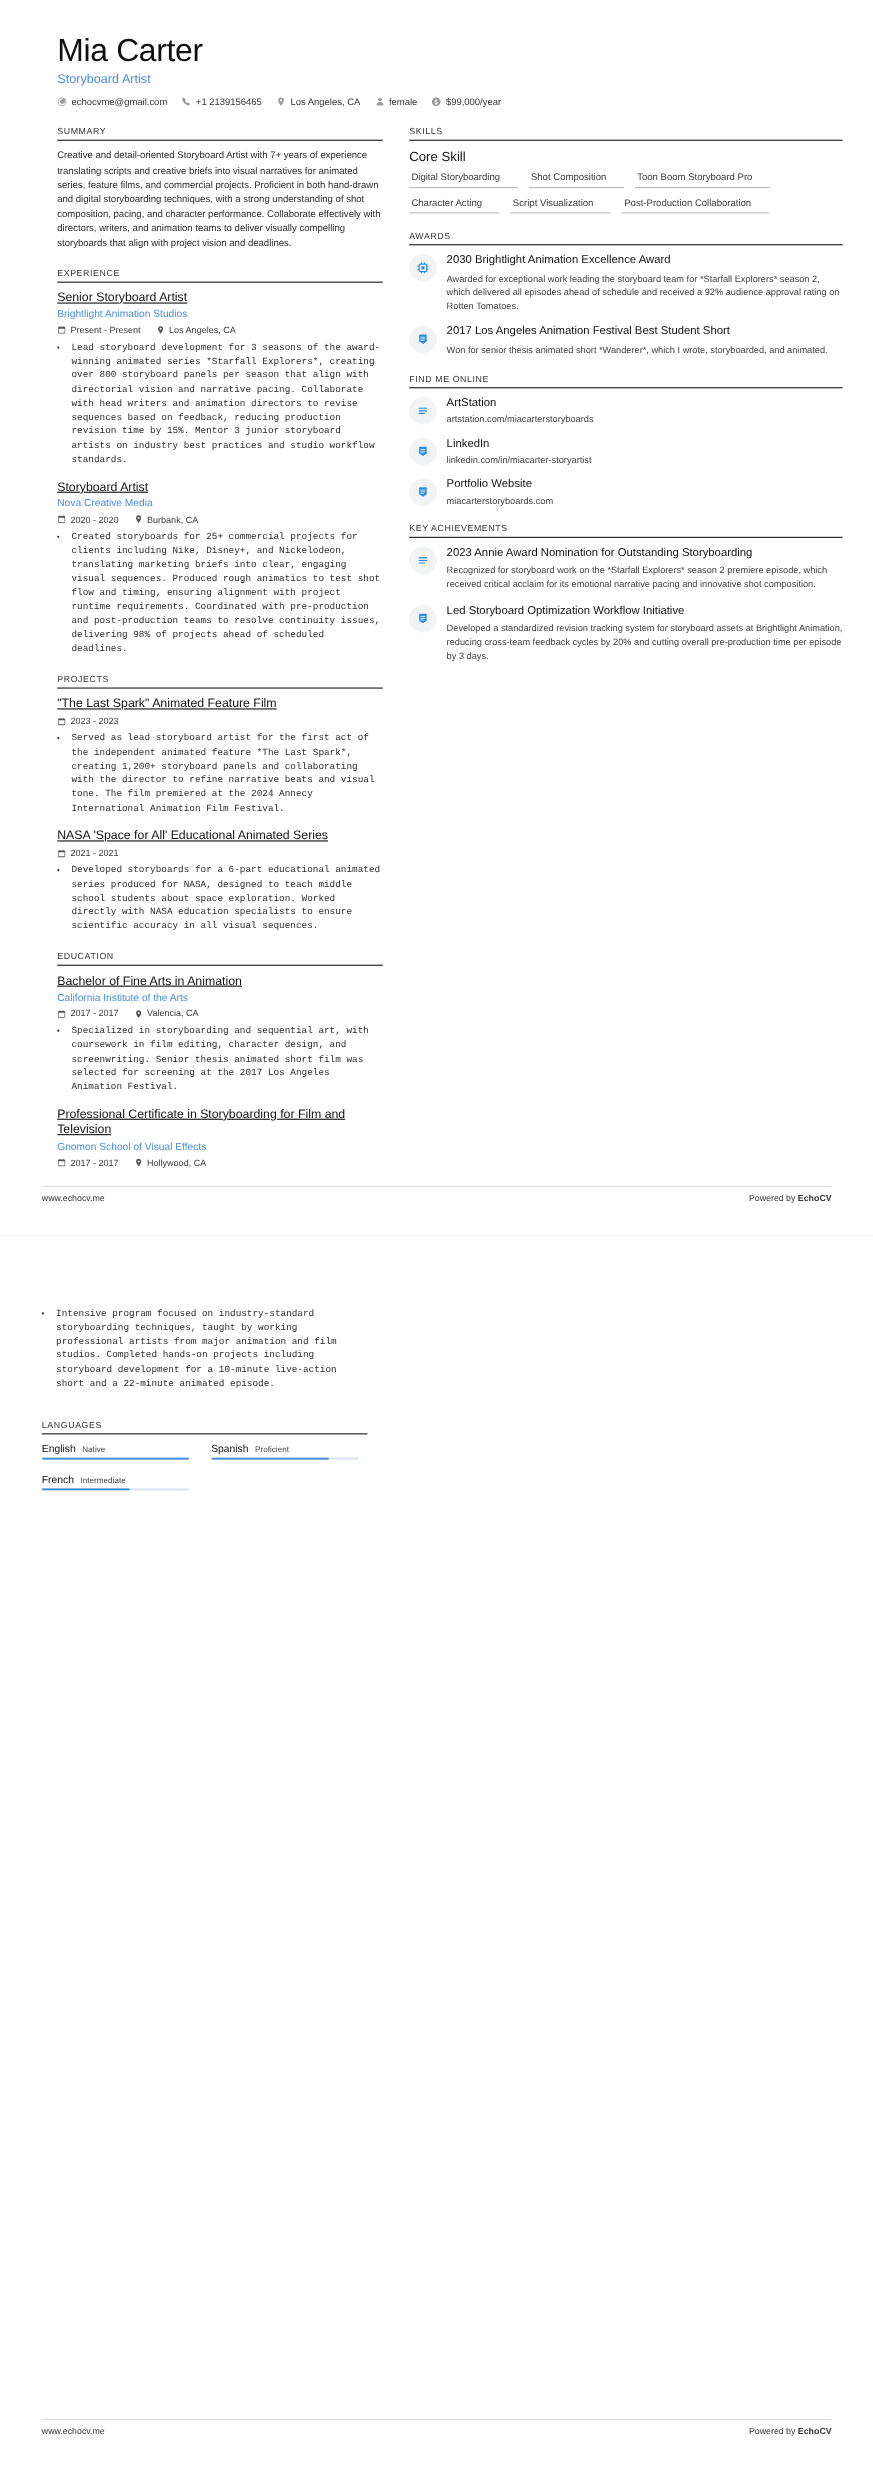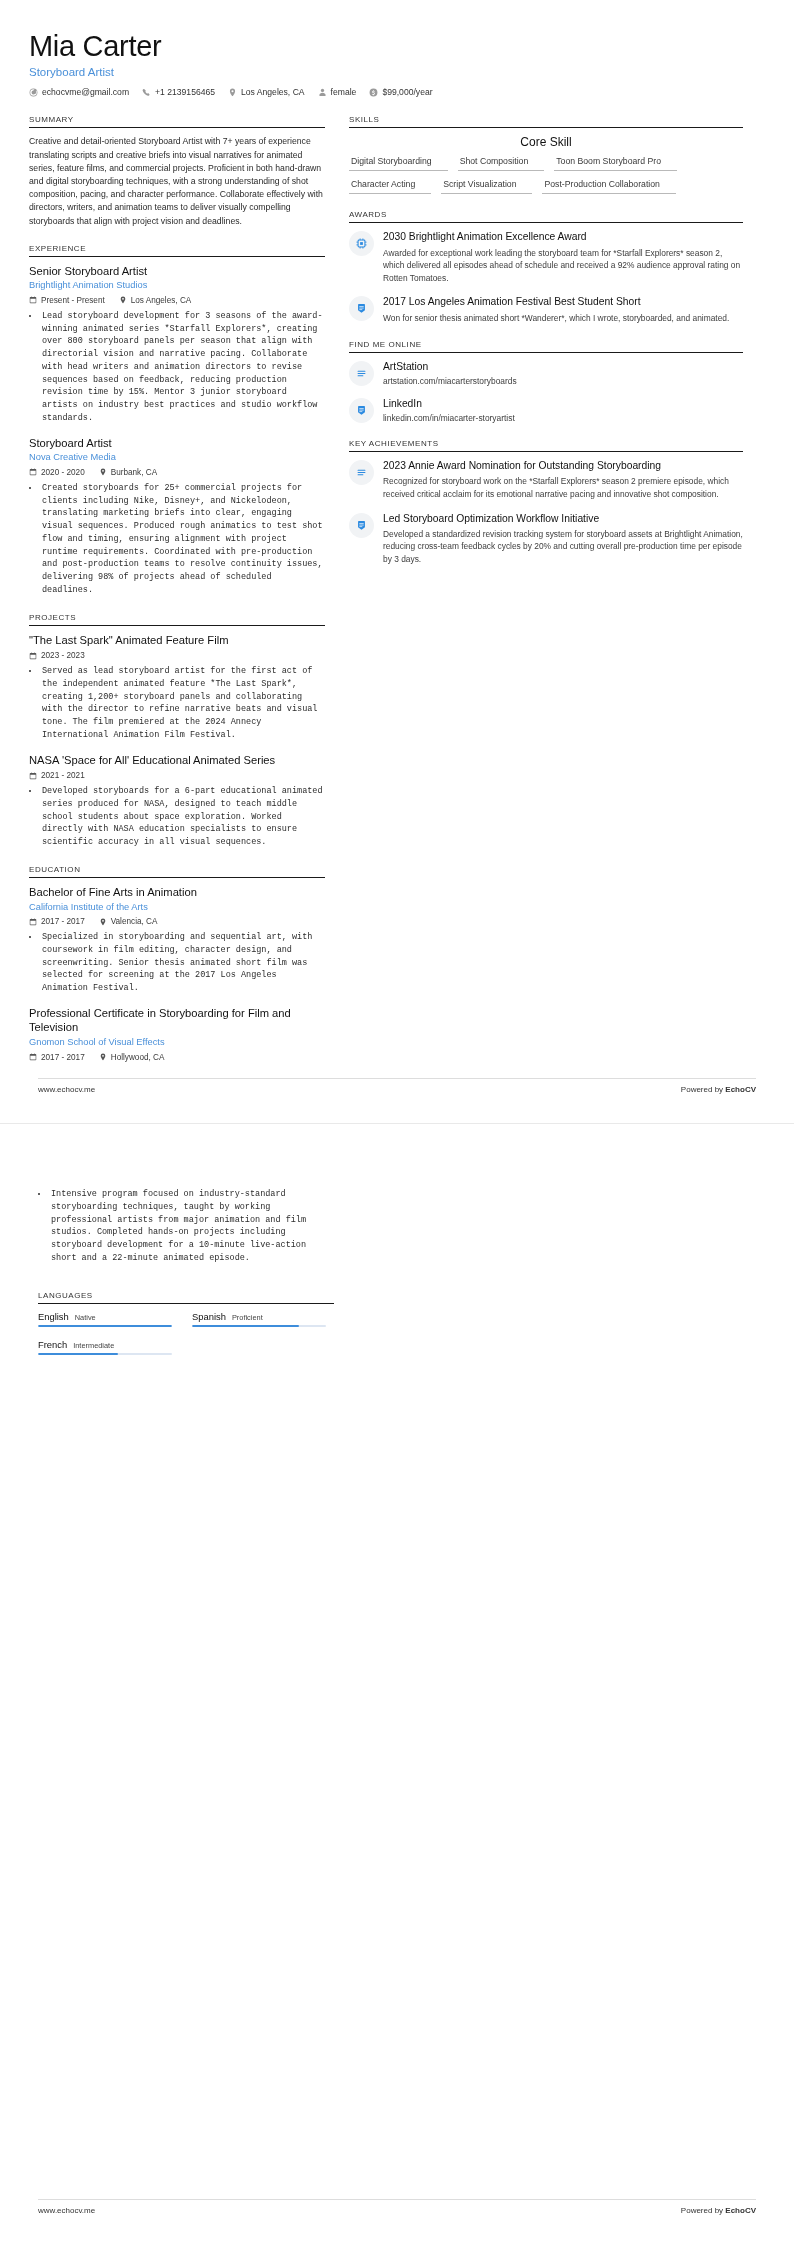--- a/index.html
+++ b/index.html
@@ -6,21 +6,21 @@
   html, body {
     width: 794px;
     background: #ffffff;
     font-family: "Liberation Sans", sans-serif;
     color: #1a1a1a;
   }
   .page {
     width: 794px;
     min-height: 1123px;
     position: relative;
-    padding: 30px 38px 0 29px;
+    padding: 30px 38px 0 52px;
     background: #fff;
   }
   .page2 {
     width: 794px;
     min-height: 1123px;
     position: relative;
     padding: 24px 38px 16px 38px;
     background: #fff;
   }
 
@@ -75,20 +75,21 @@
     text-align: left;
   }
 
   
   .entry { margin-bottom: 11px; }
   .entry-title {
     font-size: 11.2px;
     color: #111;
     font-weight: 400;
     line-height: 1.3;
+    text-decoration: underline;
   }
   .entry-org {
     font-size: 9.3px;
     color: #4a90d9;
     margin-top: 1px;
     line-height: 1.35;
   }
   .meta-row {
     display: flex;
     flex-wrap: wrap;
@@ -113,21 +114,20 @@
     padding-left: 2px;
   }
   ul.bullets li::marker { font-size: 8px; }
 
   
   .core-skill-label {
     font-size: 12px;
     color: #111;
     margin-bottom: 7px;
     font-weight: 400;
-    text-align: center;
   }
   .skill-grid {
     display: flex;
     flex-wrap: wrap;
     gap: 8px 10px;
   }
   .skill-tag {
     font-size: 8.7px;
     color: #3a3a3a;
     border-bottom: 1px solid #b9b9b9;
@@ -466,20 +466,32 @@
                 <path d="M4 1.5h8a1 1 0 011 1v7.6a1 1 0 01-.45.83L8 14l-4.55-3.07A1 1 0 013 10.1V2.5a1 1 0 011-1z" fill="#2b8ae0"></path>
                 <path d="M5.4 5.2h5.2M5.4 7.4h5.2M5.4 9.6h3.2" stroke="#fff" stroke-width="1" stroke-linecap="round"></path>
               </svg>
           </div>
           <div class="ico-body">
             <div class="link-title">LinkedIn</div>
             <div class="link-url">linkedin.com/in/miacarter-storyartist</div>
           </div>
         </div>
 
+        <div class="ico-item">
+          <div class="ico-circle">
+            <svg viewBox="0 0 16 16">
+                <path d="M4 1.5h8a1 1 0 011 1v7.6a1 1 0 01-.45.83L8 14l-4.55-3.07A1 1 0 013 10.1V2.5a1 1 0 011-1z" fill="#2b8ae0"></path>
+                <path d="M5.4 5.2h5.2M5.4 7.4h5.2M5.4 9.6h3.2" stroke="#fff" stroke-width="1" stroke-linecap="round"></path>
+              </svg>
+          </div>
+          <div class="ico-body">
+            <div class="link-title">Portfolio Website</div>
+            <div class="link-url">miacarterstoryboards.com</div>
+          </div>
+        </div>
       </div>
 
       <div class="sec">
         <div class="sec-title">KEY ACHIEVEMENTS</div>
 
         <div class="ico-item">
           <div class="ico-circle">
             <svg viewBox="0 0 16 16">
                 <path d="M3 4.6h10M3 8h10M3 11.4h7" stroke="#2b8ae0" stroke-width="1.5" stroke-linecap="round"></path>
               </svg>

